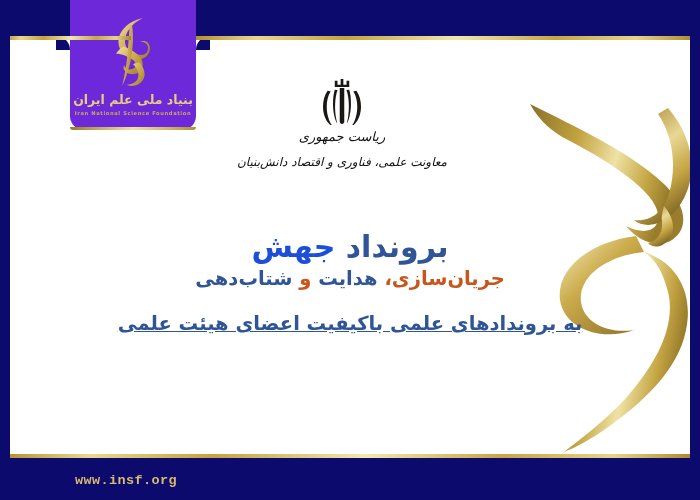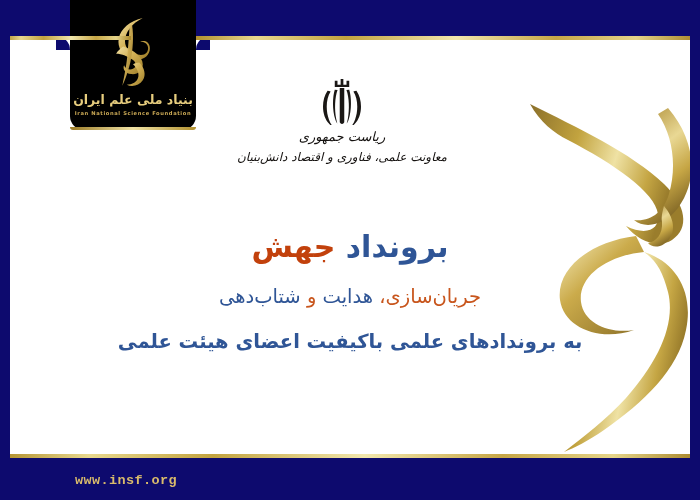--- a/index.html
+++ b/index.html
@@ -65,21 +65,21 @@
   .gold-line.top-right { left: 196px; top: 36px; width: 500px; }
   .gold-line.bottom    { left: 6px;  top: 454px; width: 690px; }
 
   
   .logo-tab {
     position: absolute;
     left: 70px;
     top: 0;
     width: 126px;
     height: 130px;
-    background: #000000;
+    background: #6d28d9;
     border-radius: 0 0 14px 14px;
     z-index: 4;
     box-shadow: 0 0 0 0 rgba(0,0,0,0);
   }
   .logo-tab::after {
     content: "";
     position: absolute;
     left: 0; right: 0; bottom: 0;
     height: 3px;
     background: linear-gradient(90deg,#9c7c27,#f0e3a6,#b2912f);
@@ -152,21 +152,21 @@
   .emblem-svg { display: block; margin: 0 auto; }
   .emblem-line1 {
     margin-top: 4px;
     font-size: 13px;
     color: #14110f;
     font-family: "DejaVu Sans", "Liberation Sans", sans-serif;
     font-style: italic;
     direction: rtl;
   }
   .emblem-line2 {
-    margin-top: 6px;
+    margin-top: 11px;
     font-size: 12px;
     color: #14110f;
     font-family: "DejaVu Sans", "Liberation Sans", sans-serif;
     font-style: italic;
     direction: rtl;
   }
 
   
   .headline-block {
     position: absolute;
@@ -177,37 +177,37 @@
     z-index: 3;
     direction: rtl;
   }
   .title-main {
     font-size: 30px;
     font-weight: bold;
     line-height: 1.25;
     color: #2f5596;
     letter-spacing: 0px;
   }
-  .title-main .accent { color: #c2410c; }
+  .title-main .accent { color: #1d4ed8; }
 
   .subtitle-1 {
-    margin-top: 18px;
     font-size: 19.5px;
-    font-weight: normal;
+    font-weight: bold;
     line-height: 1.3;
     color: #2f5596;
   }
   .subtitle-1 .accent { color: #c8551c; }
 
   .subtitle-2 {
     margin-top: 20px;
     font-size: 19.5px;
     font-weight: bold;
     line-height: 1.3;
     color: #2f5596;
+    text-decoration: underline;
   }
 
   
   .footer-url {
     position: absolute;
     left: 75px;
     bottom: 12px;
     font-size: 13.5px;
     font-weight: bold;
     color: #d9bb6b;

